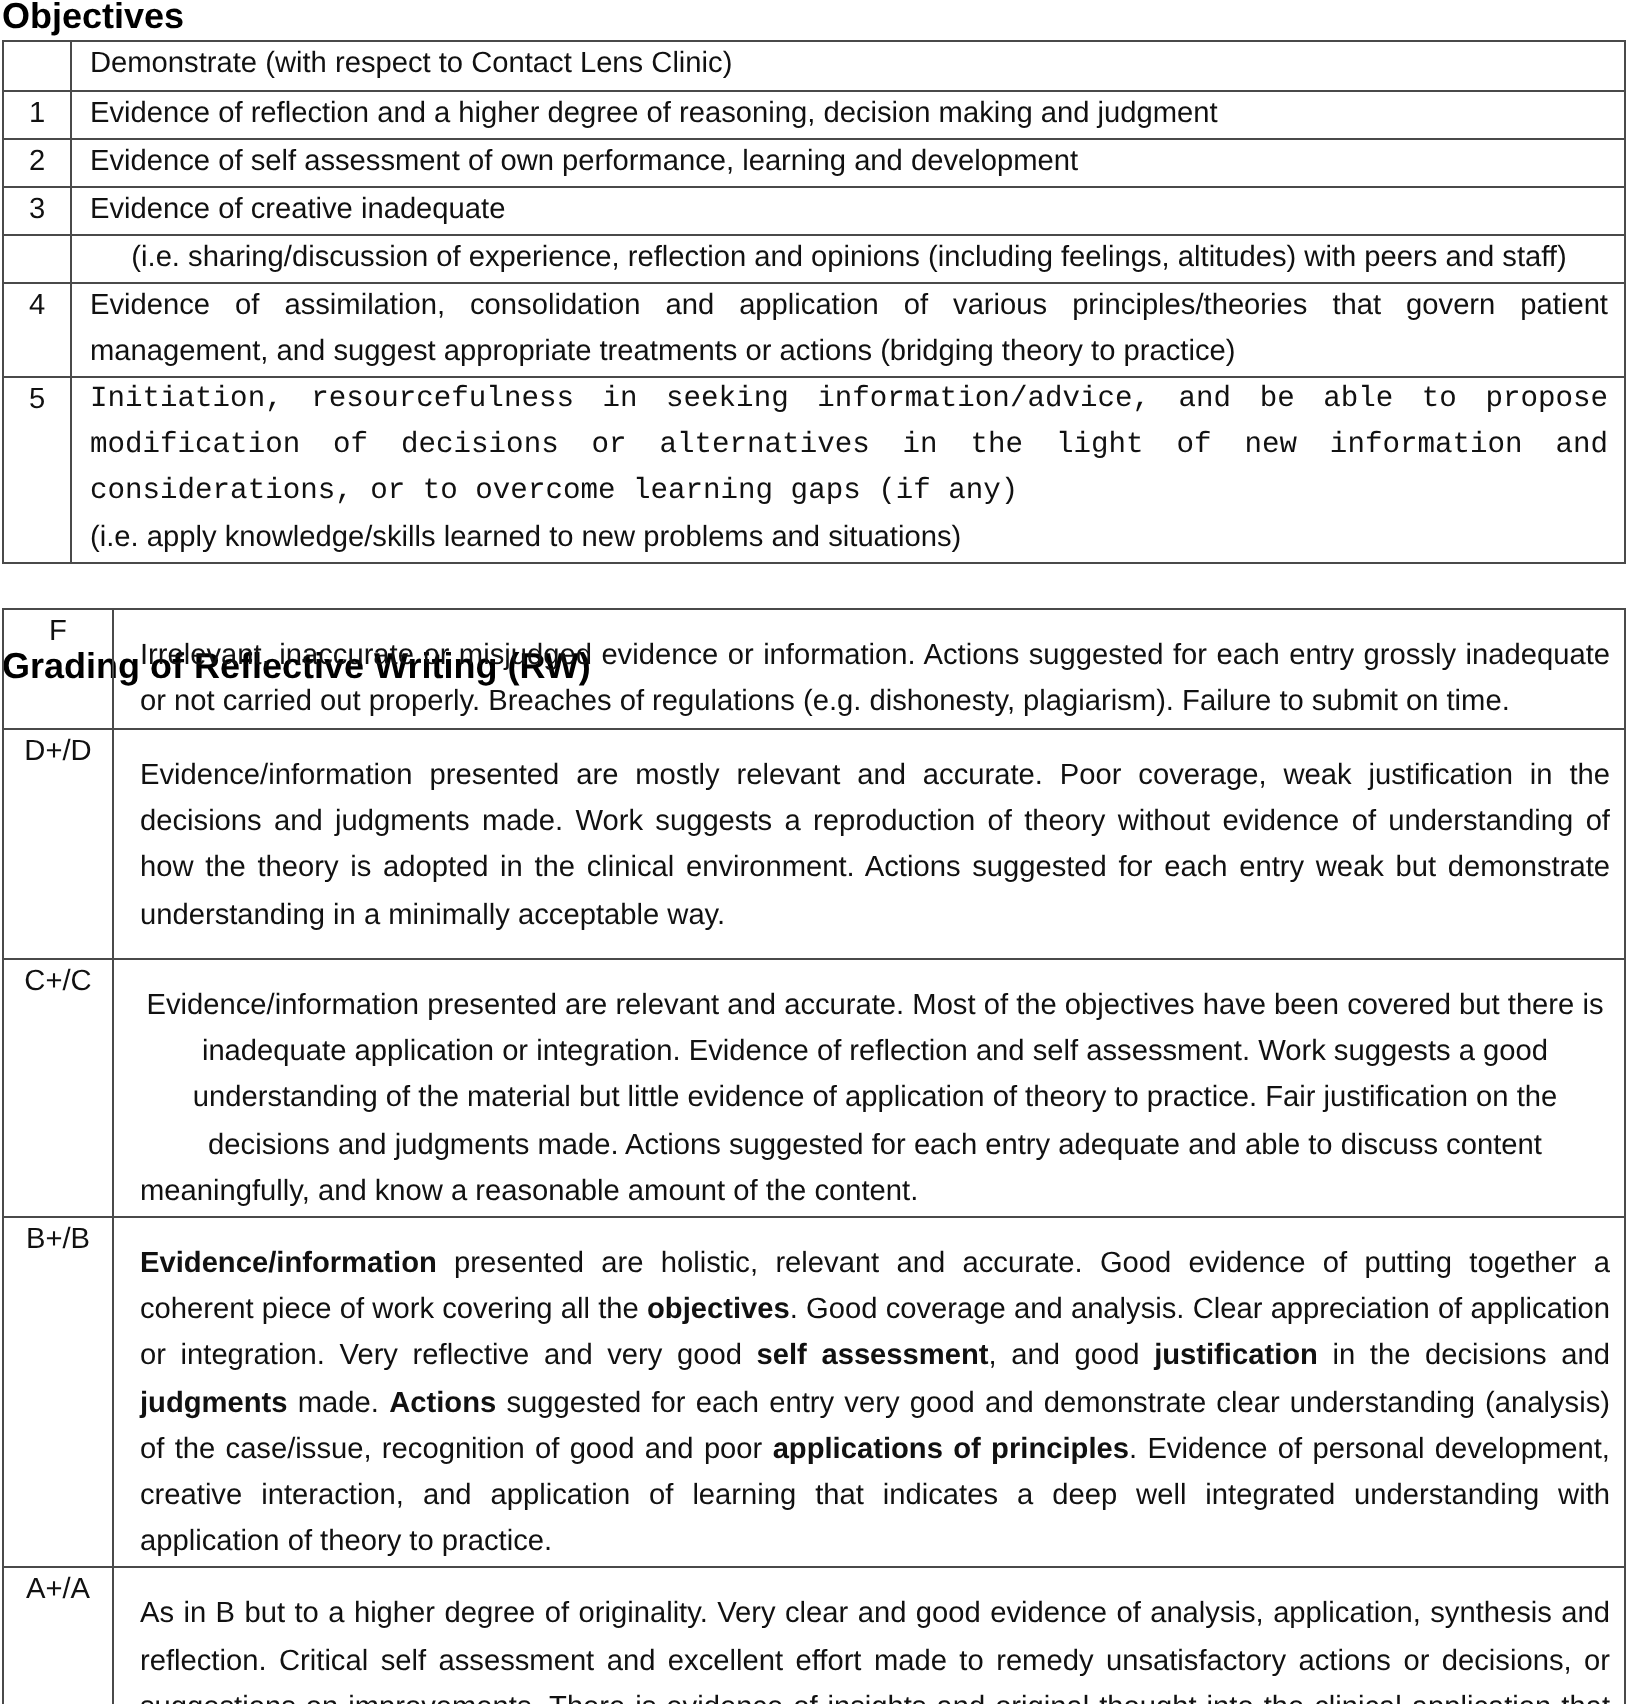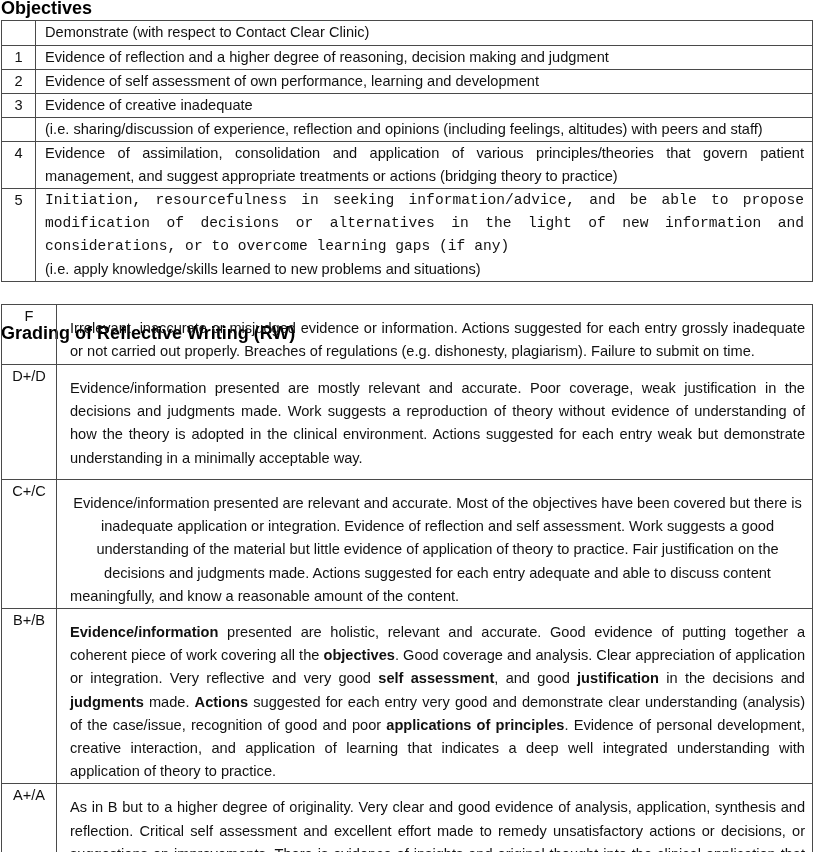--- a/index.html
+++ b/index.html
@@ -52,21 +52,21 @@
     }
     #obj-table td.txt {
       padding: 0 8px 0 9px;
       line-height: 23px;
     }
     #obj-table td.justify { text-align: justify; text-align-last: left; }
     #obj-table tr.r0 td { height: 24px; }
     #obj-table tr.r1 td { height: 22px; }
     #obj-table tr.r2 td { height: 22px; }
     #obj-table tr.r3 td { height: 22px; }
-    #obj-table tr.r4 td { height: 22px; }
+    #obj-table tr.r4 td { height: 22px; text-align: center; }
     #obj-table tr.r5 td { height: 46px; }
     #obj-table tr.r6 td { height: 68px; }
 
     
     #grade-table {
       left: 1px;
       top: 304px;
       width: 812px;
     }
     #grade-table td.grade {
@@ -92,21 +92,21 @@
   </style>
 </head>
 <body>
 
 <h2 id="obj-title" class="section-title">Objectives</h2>
 
 <table id="obj-table">
   <tbody>
       <tr class="r0">
     <td class="num"></td>
-    <td class="txt">Demonstrate (with respect to Contact Clear Clinic)</td>
+    <td class="txt">Demonstrate (with respect to Contact Lens Clinic)</td>
   </tr>
   <tr class="r1">
     <td class="num">1</td>
     <td class="txt">Evidence of reflection and a higher degree of reasoning, decision making and judgment</td>
   </tr>
   <tr class="r2">
     <td class="num">2</td>
     <td class="txt">Evidence of self assessment of own performance, learning and development</td>
   </tr>
   <tr class="r3">

